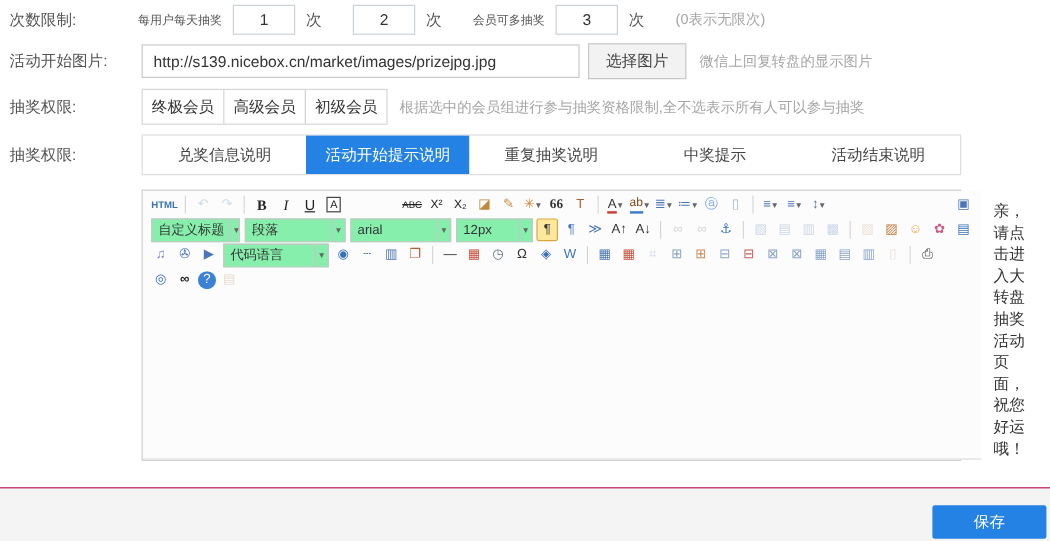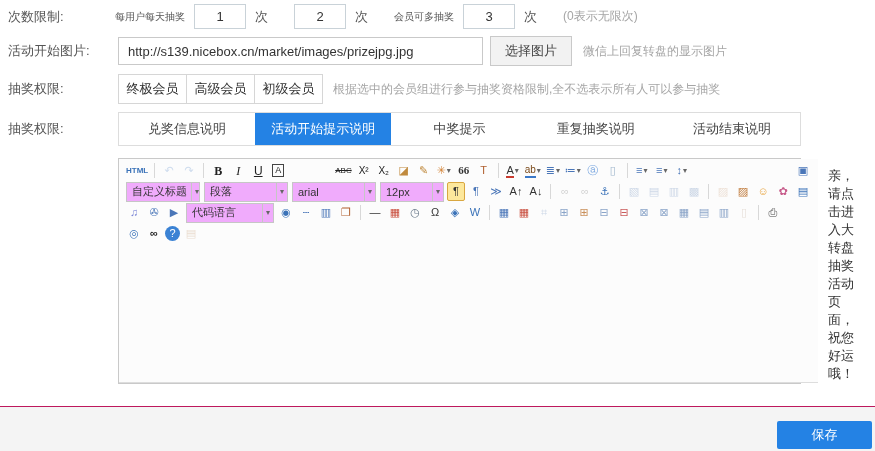--- a/index.html
+++ b/index.html
@@ -73,21 +73,21 @@
     display:inline-flex;align-items:center;justify-content:center;
     min-width:18px;height:19px;margin:0 1px;font-size:11px;line-height:1;
     cursor:pointer;border-radius:2px;border:1px solid transparent;
   }
   .tb-item.disabled{opacity:.42;cursor:default;}
   .tb-item.active{background:#fde89c;border:1px solid #d9a741;}
   .tb-right{margin-left:auto;}
   .tb-sep{width:1px;height:15px;background:#d8d8d8;margin:0 4px;flex:0 0 1px;}
   .tb-select{
     display:inline-flex;align-items:center;justify-content:space-between;
-    height:20px;border:1px solid #c6c6c6;background:#f0abfc;margin:0 2px;
+    height:20px;border:1px solid #c6c6c6;background:#86efac;margin:0 2px;
     font-size:11px;color:#333;padding-left:5px;cursor:pointer;overflow:hidden;white-space:nowrap;
   }
   .tb-caret{
     border-left:1px solid #c6c6c6;align-self:stretch;display:flex;align-items:center;
     padding:0 3px;color:#666;font-size:8px;margin-left:4px;
   }
   .tb-dd{font-size:8px;color:#666;margin-left:1px;}
   .glyph{display:inline-block;}
   [data-name="source-code-button"] .glyph{font-size:8px;font-weight:700;}
   [data-name="bold-button"] .glyph{font-weight:700;font-family:"Liberation Serif",serif;font-size:12px;}
@@ -162,22 +162,22 @@
       <span class="hint row3-hint" data-name="permission-hint">根据选中的会员组进行参与抽奖资格限制,全不选表示所有人可以参与抽奖</span>
     </div>
   </div>
 
   <div class="form-row" style="top:112px;" data-name="message-tabs-row">
     <span class="row-label" style="line-height:34px;" data-name="message-tabs-label">抽奖权限:</span>
     <div class="row-content">
       <div class="tabs-bar" data-name="message-tabs-bar">
           <div class="tab" data-name="message-tab">兑奖信息说明</div>
           <div class="tab active" data-name="message-tab">活动开始提示说明</div>
+          <div class="tab" data-name="message-tab">重复抽奖说明</div>
           <div class="tab" data-name="message-tab">中奖提示</div>
-          <div class="tab" data-name="message-tab">重复抽奖说明</div>
           <div class="tab" data-name="message-tab">活动结束说明</div>
         </div>
     </div>
   </div>
 
   <div class="editor" data-name="rich-text-editor">
     <div class="toolbar" data-name="editor-toolbar">
       <div class="tb-row" data-name="toolbar-row-1">
           <span class="tb-item" data-name="source-code-button">
             <span class="glyph" data-name="source-code-icon" style="color: rgb(58, 114, 184);">HTML</span>

